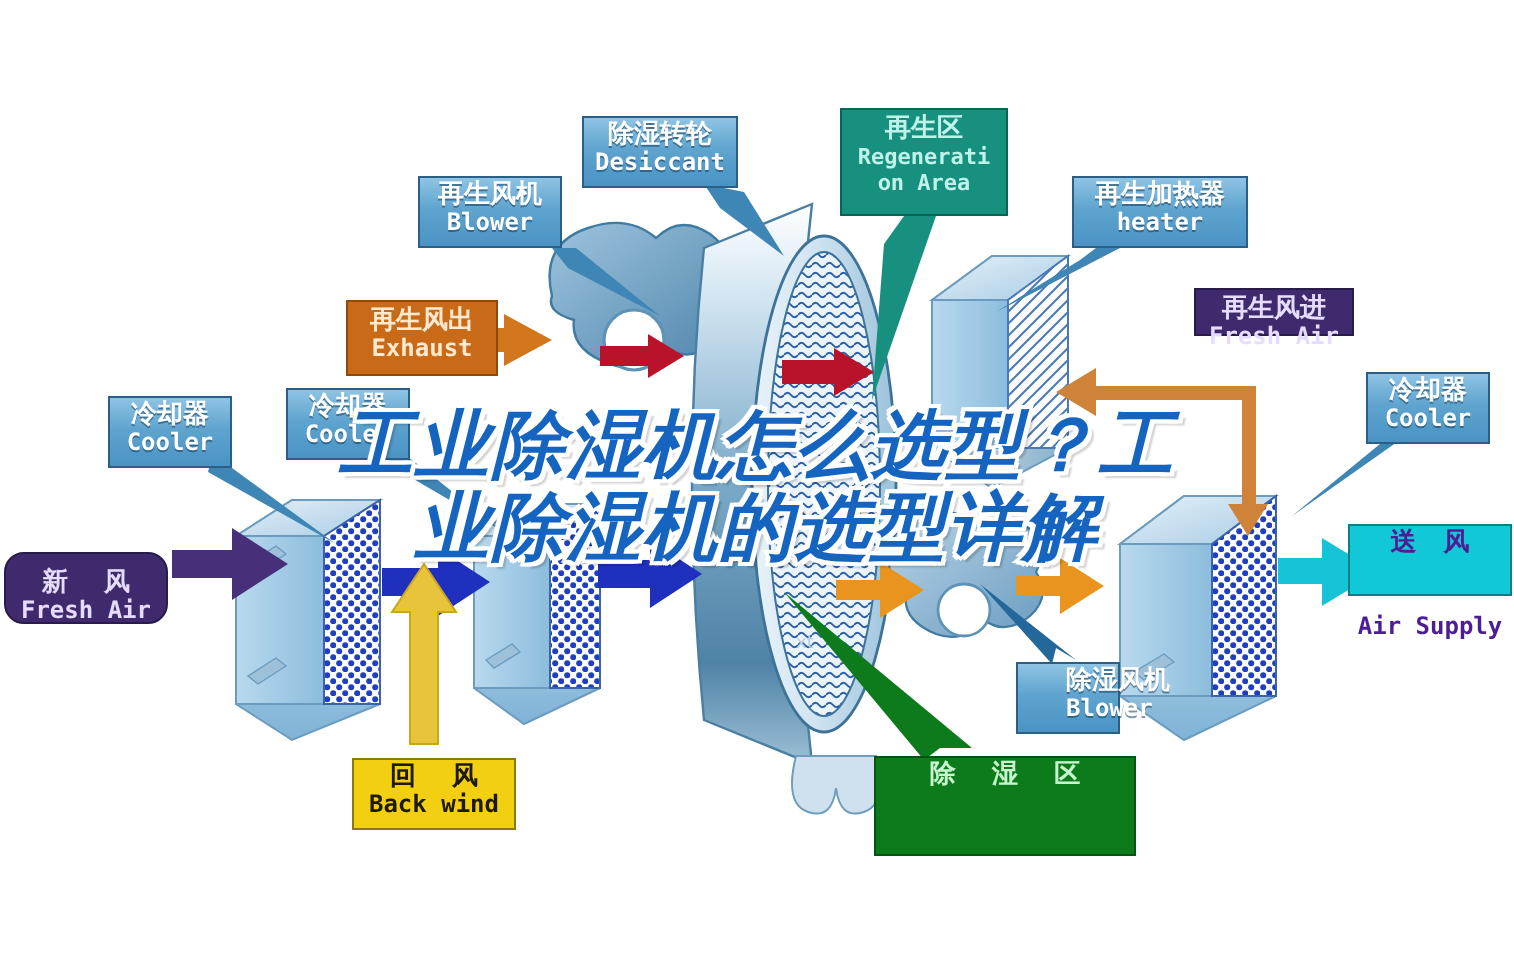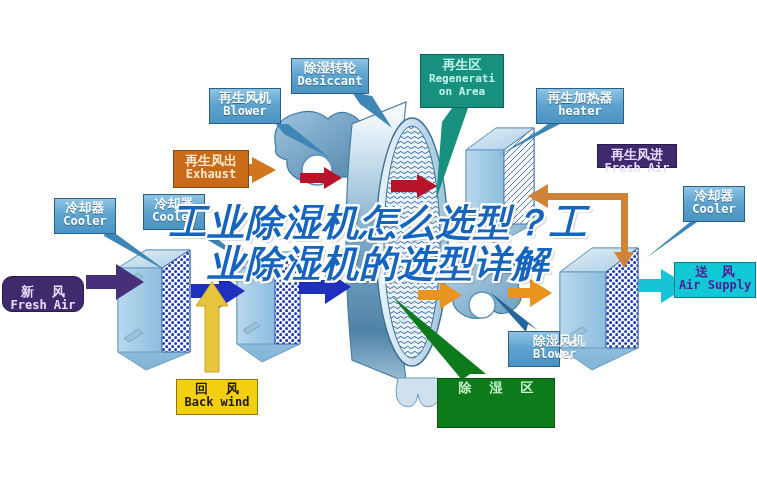--- a/index.html
+++ b/index.html
@@ -276,29 +276,29 @@
     <span class="en" style="font-size:12px;">Fresh Air</span>
   </div>
 
   <div class="label lb-yellow" style="left:164px;top:379px;width:82px;height:36px;padding-top:2px;">
     <span class="cn" style="font-size:13px;">回    风</span>
     <span class="en" style="font-size:12px;">Back wind</span>
   </div>
 
   <div class="label lb-cyan" style="left:674px;top:262px;width:82px;height:36px;padding-top:2px;">
     <span class="cn" style="font-size:13px;">送   风</span>
-    <span class="en" style="font-size:12px;">Air Supply</span>
+    <span class="en" style="font-size:12px;margin-top:28px;">Air Supply</span>
   </div>
 
   <div class="label lb-blue" style="left:508px;top:331px;width:52px;height:36px;padding-top:2px;padding-left:24px;">
     <span class="cn" style="font-size:13px;">除湿风机</span>
     <span class="en" style="font-size:12px;">Blower</span>
   </div>
 
-  <div class="label lb-green" style="left:437px;top:378px;width:118px;height:50px;padding-top:2px;">
+  <div class="label lb-green" style="left:437px;top:378px;width:131px;height:50px;padding-top:2px;">
     <span class="cn" style="font-size:13px;">除    湿    区</span>
   </div>
 
   <div id="title">
     <span class="ln">工业除湿机怎么选型？工</span>
     <span class="ln">业除湿机的选型详解</span>
   </div>
 
 </div>
 

